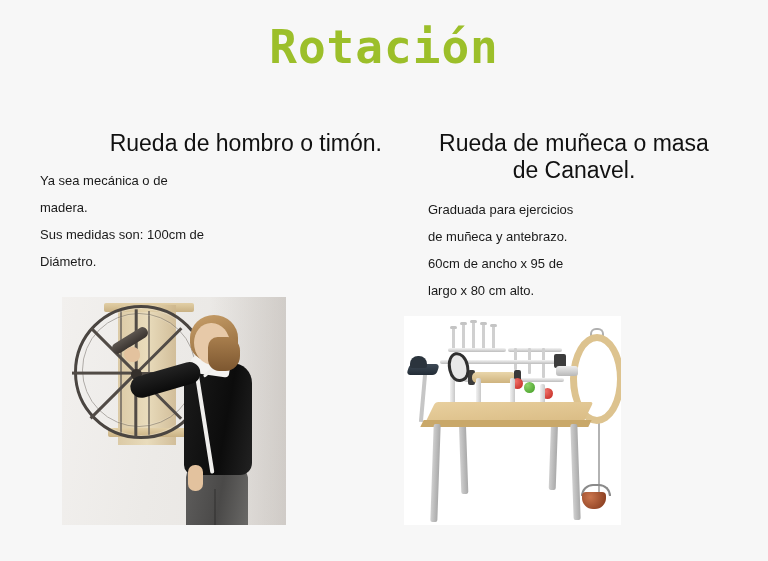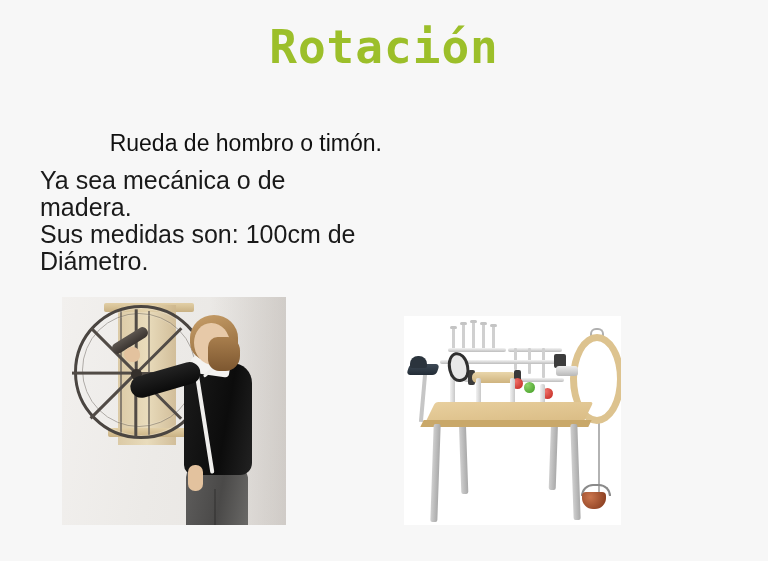--- a/index.html
+++ b/index.html
@@ -58,21 +58,21 @@
     font-size: 23px;
     line-height: 27px;
     font-weight: normal;
     margin: 0;
   }
   .heading.left-h { text-align: right; padding-left: 5px; }
   .heading.right-h { text-align: center; }
 
   .body-text {
     color: #1a1a1a;
-    font-size: 25px;
+    font-size: 13px;
     line-height: 27px;
     margin: 0;
     white-space: pre-line;
   }
   .body-left { padding-left: 18px; padding-top: 10px; }
   .body-right { padding-left: 28px; padding-top: 12px; }
 
   
   .photo {
     position: absolute;
@@ -436,20 +436,26 @@
 
   <div class="col-left">
     <div class="heading left-h">Rueda de hombro o timón.</div>
     <div class="body-text body-left">Ya sea mecánica o de
 madera.
 Sus medidas son: 100cm de
 Diámetro.</div>
   </div>
 
   <div class="col-right">
+    <div class="heading right-h" style="white-space: pre-line;">Rueda de muñeca o masa
+de Canavel.</div>
+    <div class="body-text body-right">Graduada para ejercicios
+de muñeca y antebrazo.
+60cm de ancho x 95 de
+largo x 80 cm alto.</div>
   </div>
 
   <div class="photo photo-wheel">
     <div class="ph-inner">
       <div class="wall"></div>
       <div class="wall-shadow"></div>
 
       <div class="mount-top"></div>
       <div class="mount-board"></div>
       <div class="mount-bot"></div>

